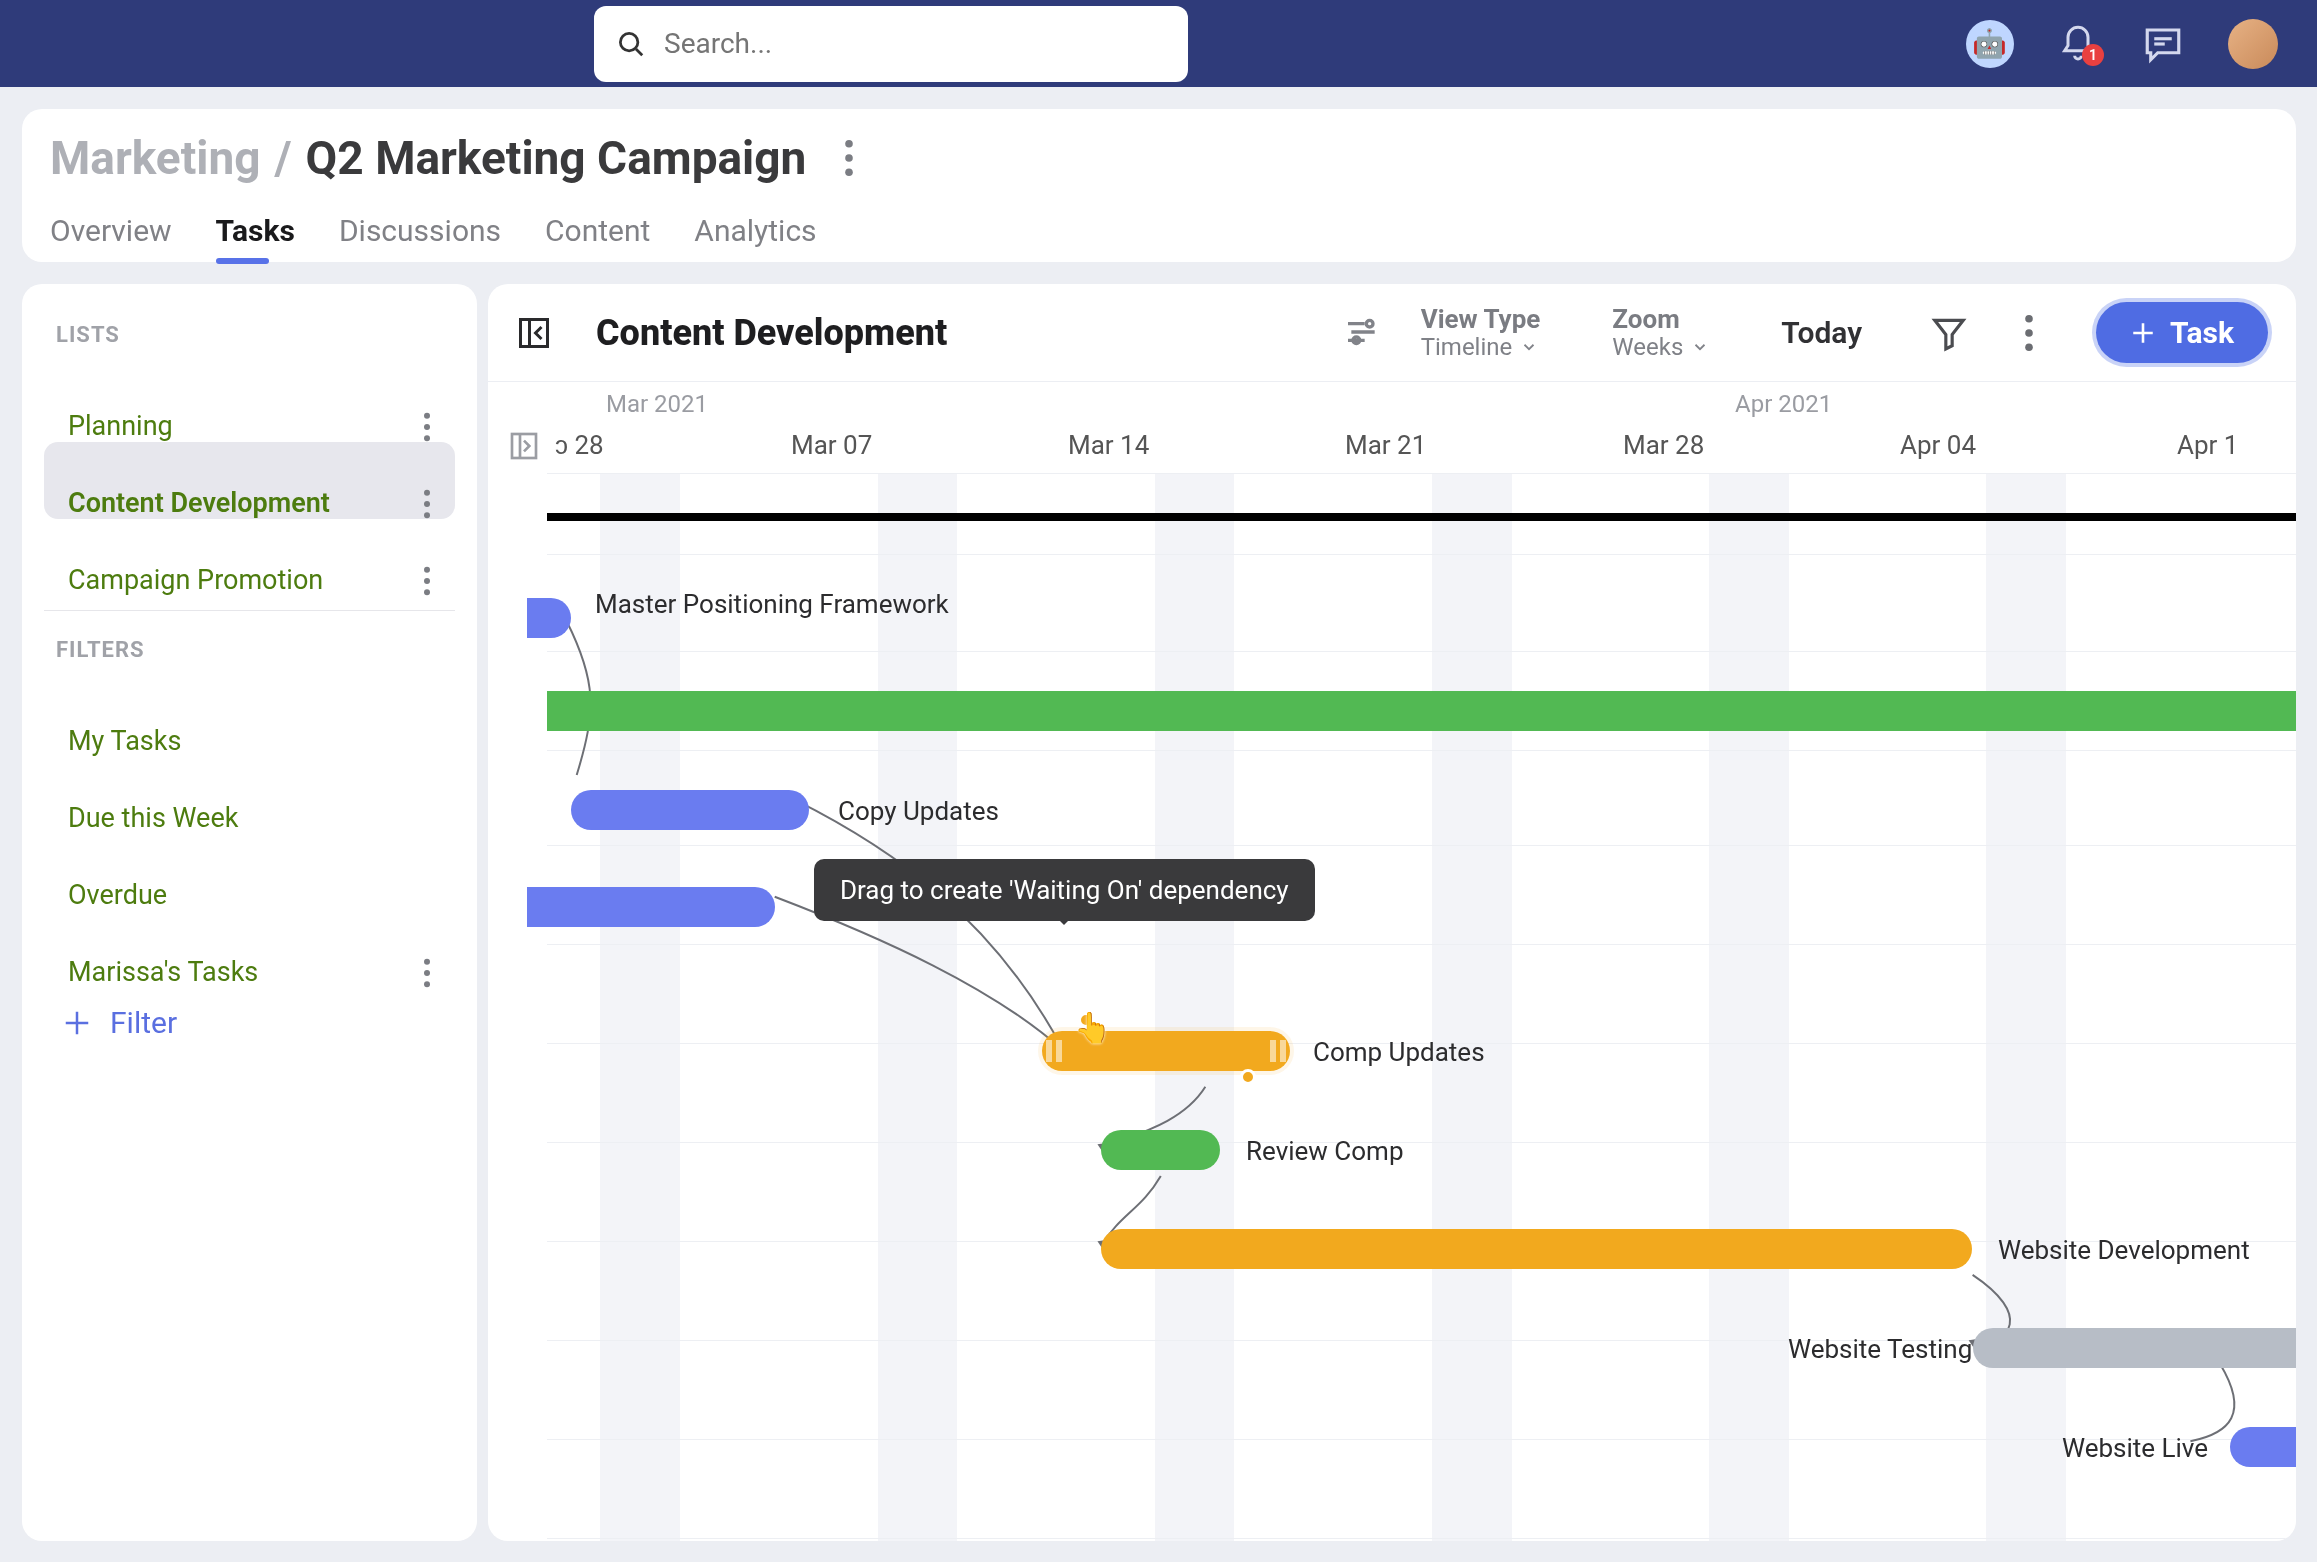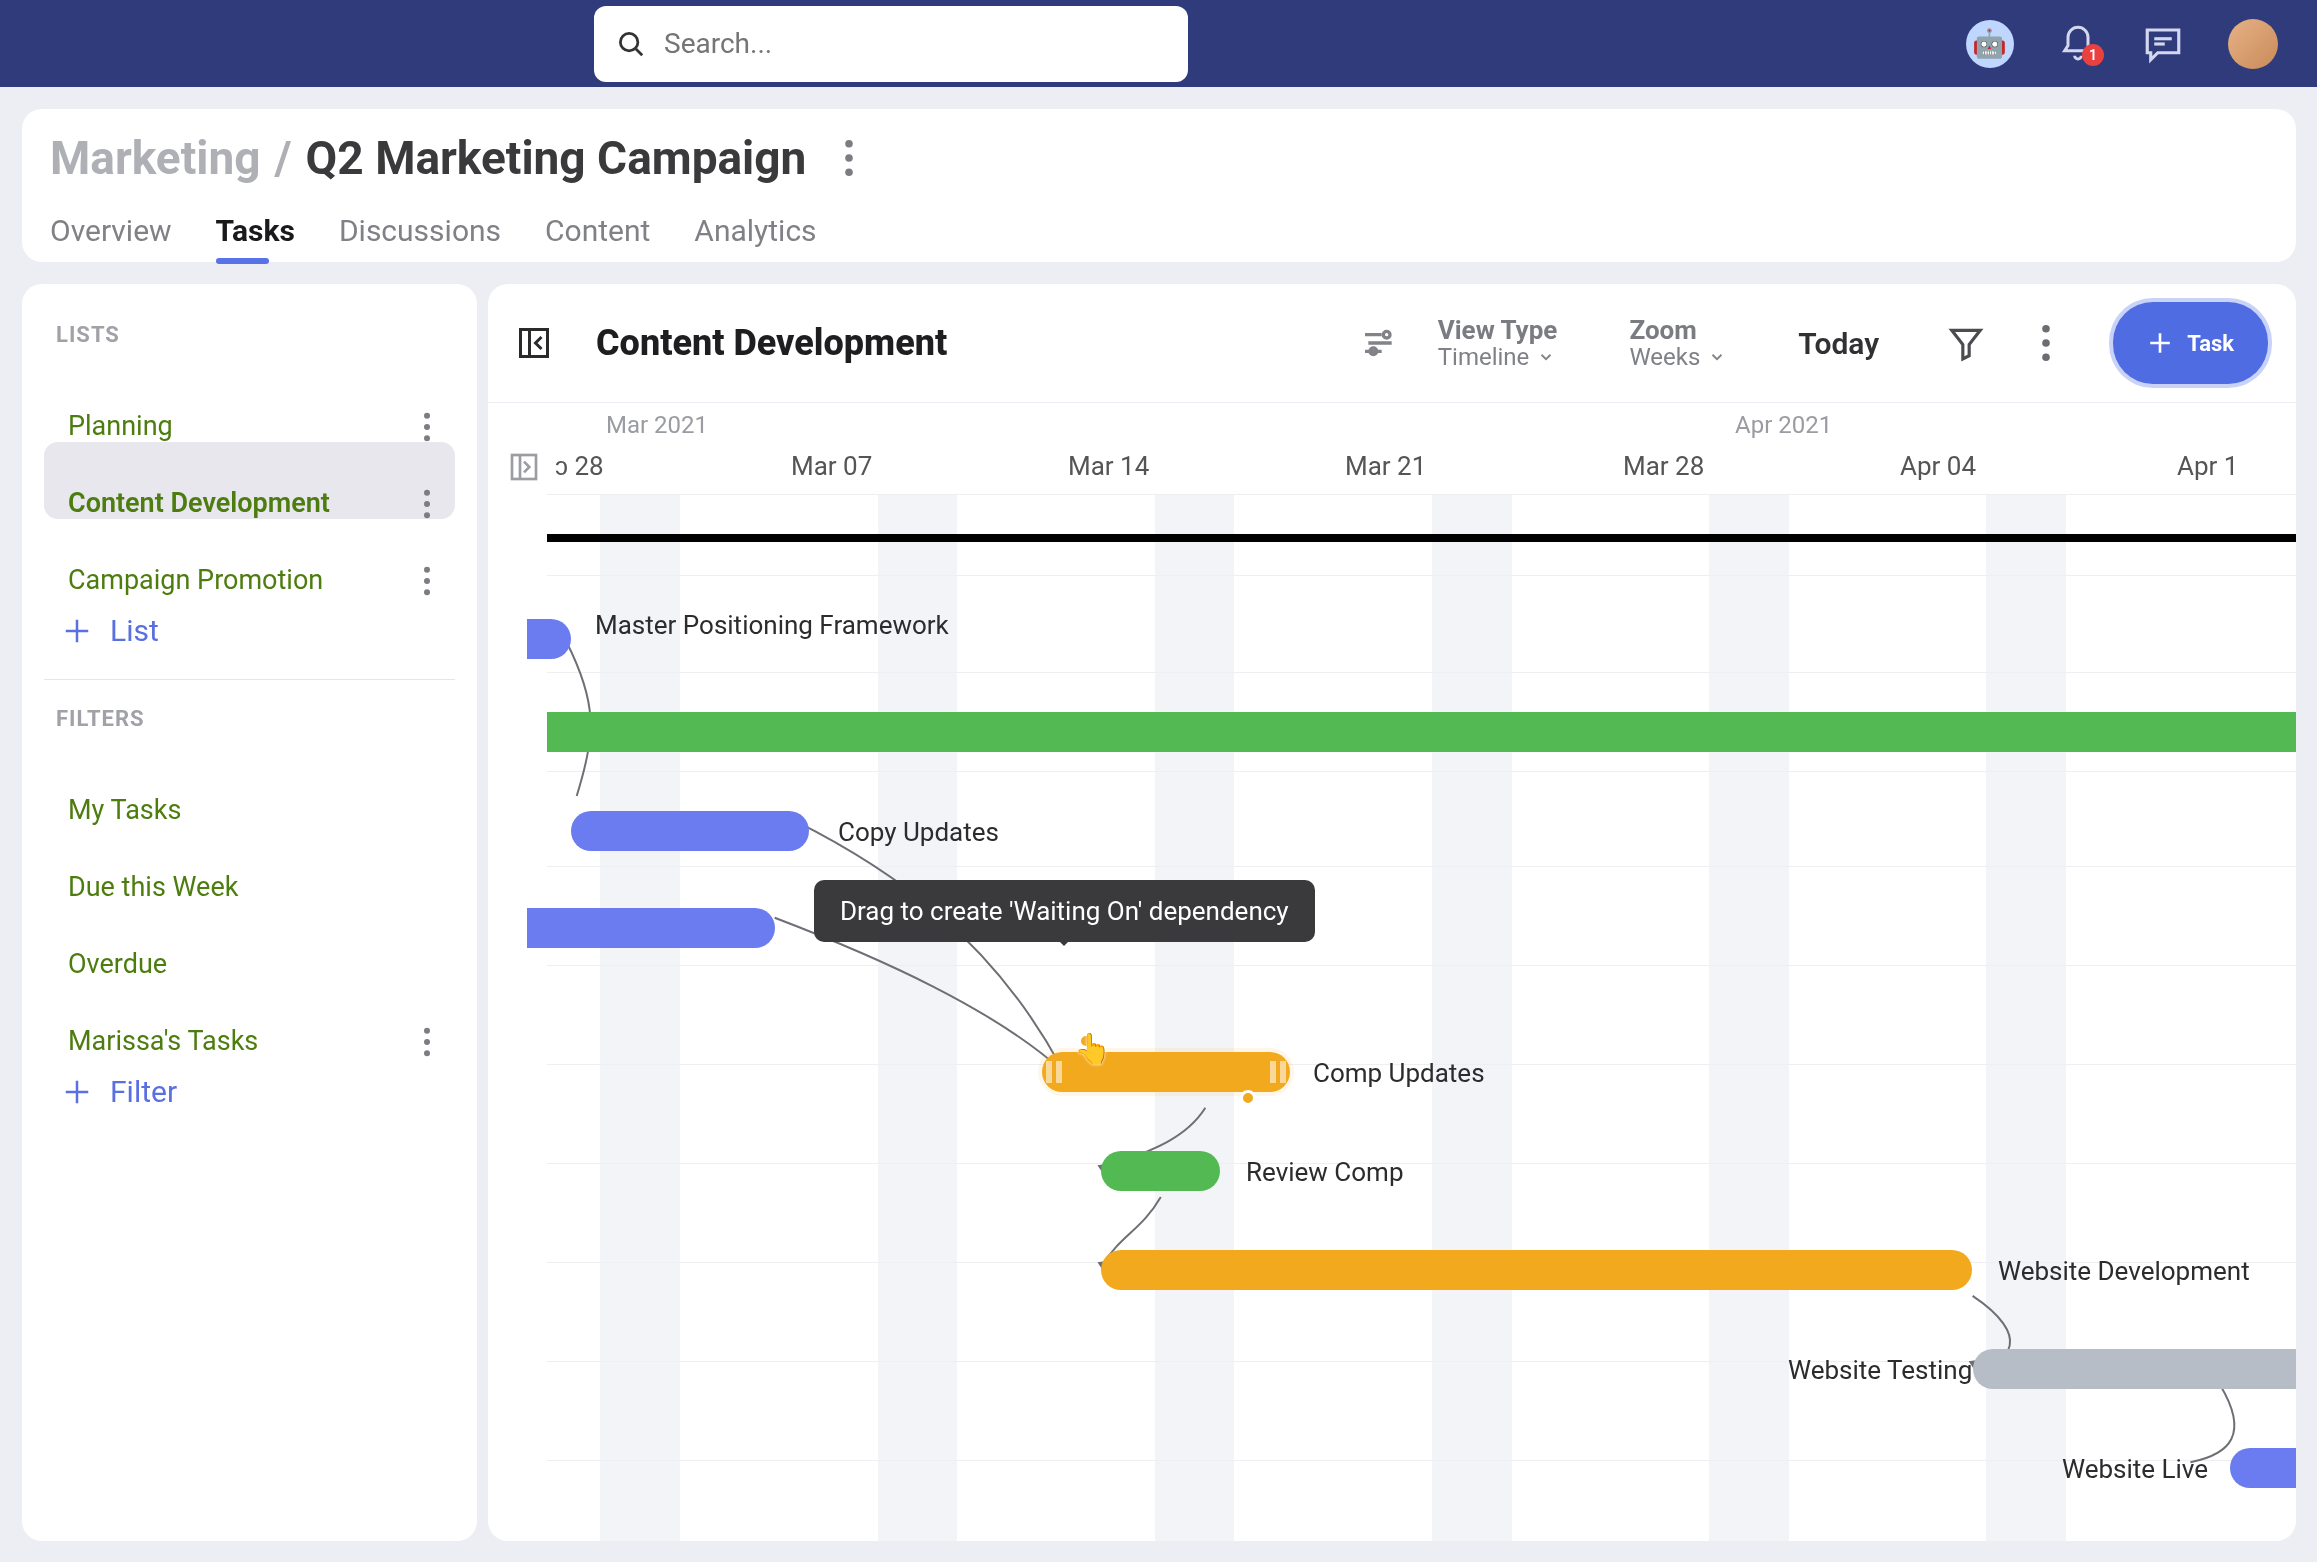--- a/index.html
+++ b/index.html
@@ -39,21 +39,21 @@
 
   
   .main { flex:1; background:#fff; border-radius:20px; display:flex; flex-direction:column; overflow:hidden; }
   .main-toolbar { display:flex; align-items:center; gap:32px; padding:18px 28px; border-bottom:1px solid #eceef3; }
   .tool-title { font-size:36px; font-weight:800; color:#1e1e20; margin-left:12px; }
   .spacer { flex:1; }
   .tool-group { display:flex; flex-direction:column; line-height:1.1; cursor:pointer;margin-left:24px; }
   .tool-group .lbl { font-size:26px; font-weight:700; color:#7a7c82; }
   .tool-group .val { font-size:24px; color:#7f8187; display:flex; align-items:center; gap:8px; }
   .today-btn { font-size:30px; font-weight:600; color:#313134; cursor:pointer; }
-  .task-btn { background:#4f6ce3; color:#fff; border:none; border-radius:40px; height:82px; padding:0 34px; font-size:22px; font-weight:700; display:flex; align-items:center; gap:14px; box-shadow:0 0 0 4px #c9d3f7; cursor:pointer; }
+  .task-btn { background:#4f6ce3; color:#fff; border:none; border-radius:40px; height:61px; padding:0 34px; font-size:30px; font-weight:700; display:flex; align-items:center; gap:14px; box-shadow:0 0 0 4px #c9d3f7; cursor:pointer; }
 
   
   .timeline { flex:1; position:relative; overflow:hidden; }
   .month-row { position:absolute; top:8px; left:59px; right:0; height:36px; font-size:24px; color:#9a9ca2; }
   .month-row span { position:absolute; }
   .week-row { position:absolute; top:48px; left:0; right:0; height:36px; font-size:26px; color:#555; }
   .week-row span { position:absolute; }
   .grid-area { position:absolute; top:91px; left:59px; right:0; bottom:0; }
 
   .day-col { position:absolute; top:0; bottom:0; width:40px; background:#f3f4f8; }
@@ -160,27 +160,20 @@
           <circle cx="2" cy="14" r="1.6" fill="#7b7d83"></circle>
         </svg>
     </div>
     <div class="side-item">
       <span>Campaign Promotion</span>
       <svg width="8" height="30" viewBox="0 0 4 16">
           <circle cx="2" cy="2" r="1.6" fill="#7b7d83"></circle>
           <circle cx="2" cy="8" r="1.6" fill="#7b7d83"></circle>
           <circle cx="2" cy="14" r="1.6" fill="#7b7d83"></circle>
         </svg>
-    </div>
-    <div class="add-row">
-      <svg width="30" height="30" viewBox="0 0 24 24" stroke="#5a6fe0" stroke-width="2">
-          <line x1="12" y1="3" x2="12" y2="21"></line>
-          <line x1="3" y1="12" x2="21" y2="12"></line>
-        </svg>
-      <span>List</span>
     </div>
 
     <div class="divider"></div>
 
     <div class="side-sec-label">FILTERS</div>
     <div class="side-item">
         <span>My Tasks</span>
       </div>
     <div class="side-item">
         <span>Due this Week</span>

